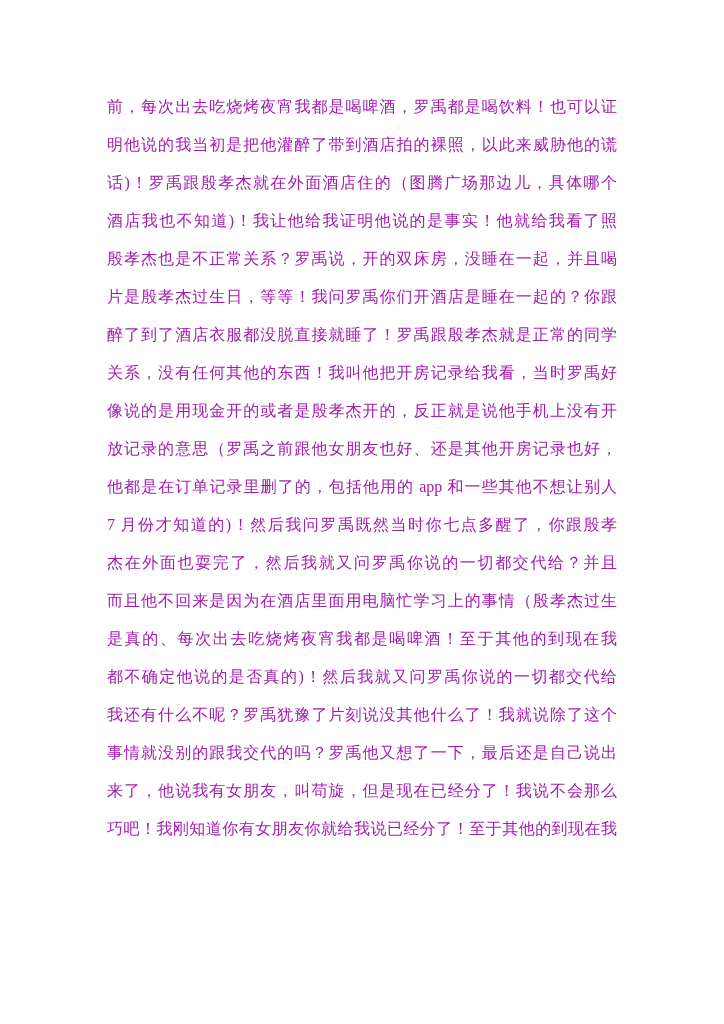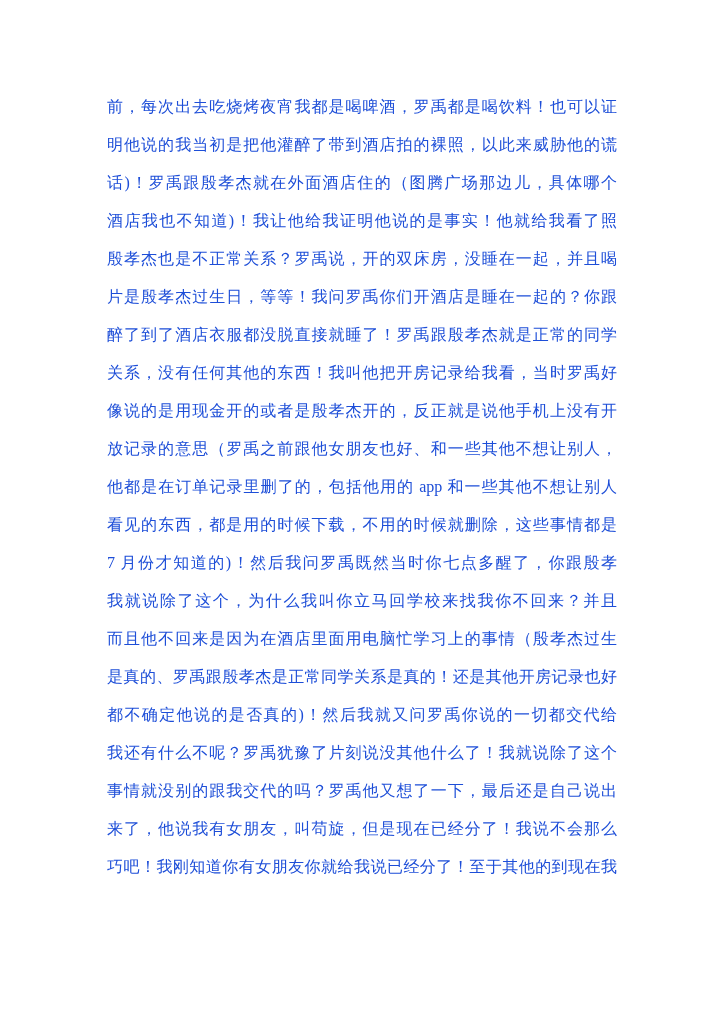--- a/index.html
+++ b/index.html
@@ -34,36 +34,35 @@
       text-align-last: justify;
       -moz-text-align-last: justify;
       overflow: hidden;
       white-space: nowrap;
     }
   </style>
 </head>
 <body>
 
 <div class="page" style="background: rgb(255, 255, 255);">
-  <div class="text-block" style="color: #1d4ed8;">
+  <div class="text-block" style="color: #a21caf;">
       <div class="text-line">前，每次出去吃烧烤夜宵我都是喝啤酒，罗禹都是喝饮料！也可以证</div>
       <div class="text-line">明他说的我当初是把他灌醉了带到酒店拍的裸照，以此来威胁他的谎</div>
       <div class="text-line">话)！罗禹跟殷孝杰就在外面酒店住的（图腾广场那边儿，具体哪个</div>
       <div class="text-line">酒店我也不知道)！我让他给我证明他说的是事实！他就给我看了照</div>
       <div class="text-line">殷孝杰也是不正常关系？罗禹说，开的双床房，没睡在一起，并且喝</div>
       <div class="text-line">片是殷孝杰过生日，等等！我问罗禹你们开酒店是睡在一起的？你跟</div>
       <div class="text-line">醉了到了酒店衣服都没脱直接就睡了！罗禹跟殷孝杰就是正常的同学</div>
       <div class="text-line">关系，没有任何其他的东西！我叫他把开房记录给我看，当时罗禹好</div>
       <div class="text-line">像说的是用现金开的或者是殷孝杰开的，反正就是说他手机上没有开</div>
-      <div class="text-line">放记录的意思（罗禹之前跟他女朋友也好、和一些其他不想让别人，</div>
+      <div class="text-line">放记录的意思（罗禹之前跟他女朋友也好、还是其他开房记录也好，</div>
       <div class="text-line">他都是在订单记录里删了的，包括他用的 app 和一些其他不想让别人</div>
-      <div class="text-line">看见的东西，都是用的时候下载，不用的时候就删除，这些事情都是</div>
       <div class="text-line">7 月份才知道的)！然后我问罗禹既然当时你七点多醒了，你跟殷孝</div>
-      <div class="text-line">我就说除了这个，为什么我叫你立马回学校来找我你不回来？并且</div>
+      <div class="text-line">杰在外面也耍完了，然后我就又问罗禹你说的一切都交代给？并且</div>
       <div class="text-line">而且他不回来是因为在酒店里面用电脑忙学习上的事情（殷孝杰过生</div>
-      <div class="text-line">是真的、罗禹跟殷孝杰是正常同学关系是真的！还是其他开房记录也好</div>
+      <div class="text-line">是真的、每次出去吃烧烤夜宵我都是喝啤酒！至于其他的到现在我</div>
       <div class="text-line">都不确定他说的是否真的)！然后我就又问罗禹你说的一切都交代给</div>
       <div class="text-line">我还有什么不呢？罗禹犹豫了片刻说没其他什么了！我就说除了这个</div>
       <div class="text-line">事情就没别的跟我交代的吗？罗禹他又想了一下，最后还是自己说出</div>
       <div class="text-line">来了，他说我有女朋友，叫苟旋，但是现在已经分了！我说不会那么</div>
       <div class="text-line">巧吧！我刚知道你有女朋友你就给我说已经分了！至于其他的到现在我</div>
     </div>
 </div>
 
 </body></html>

